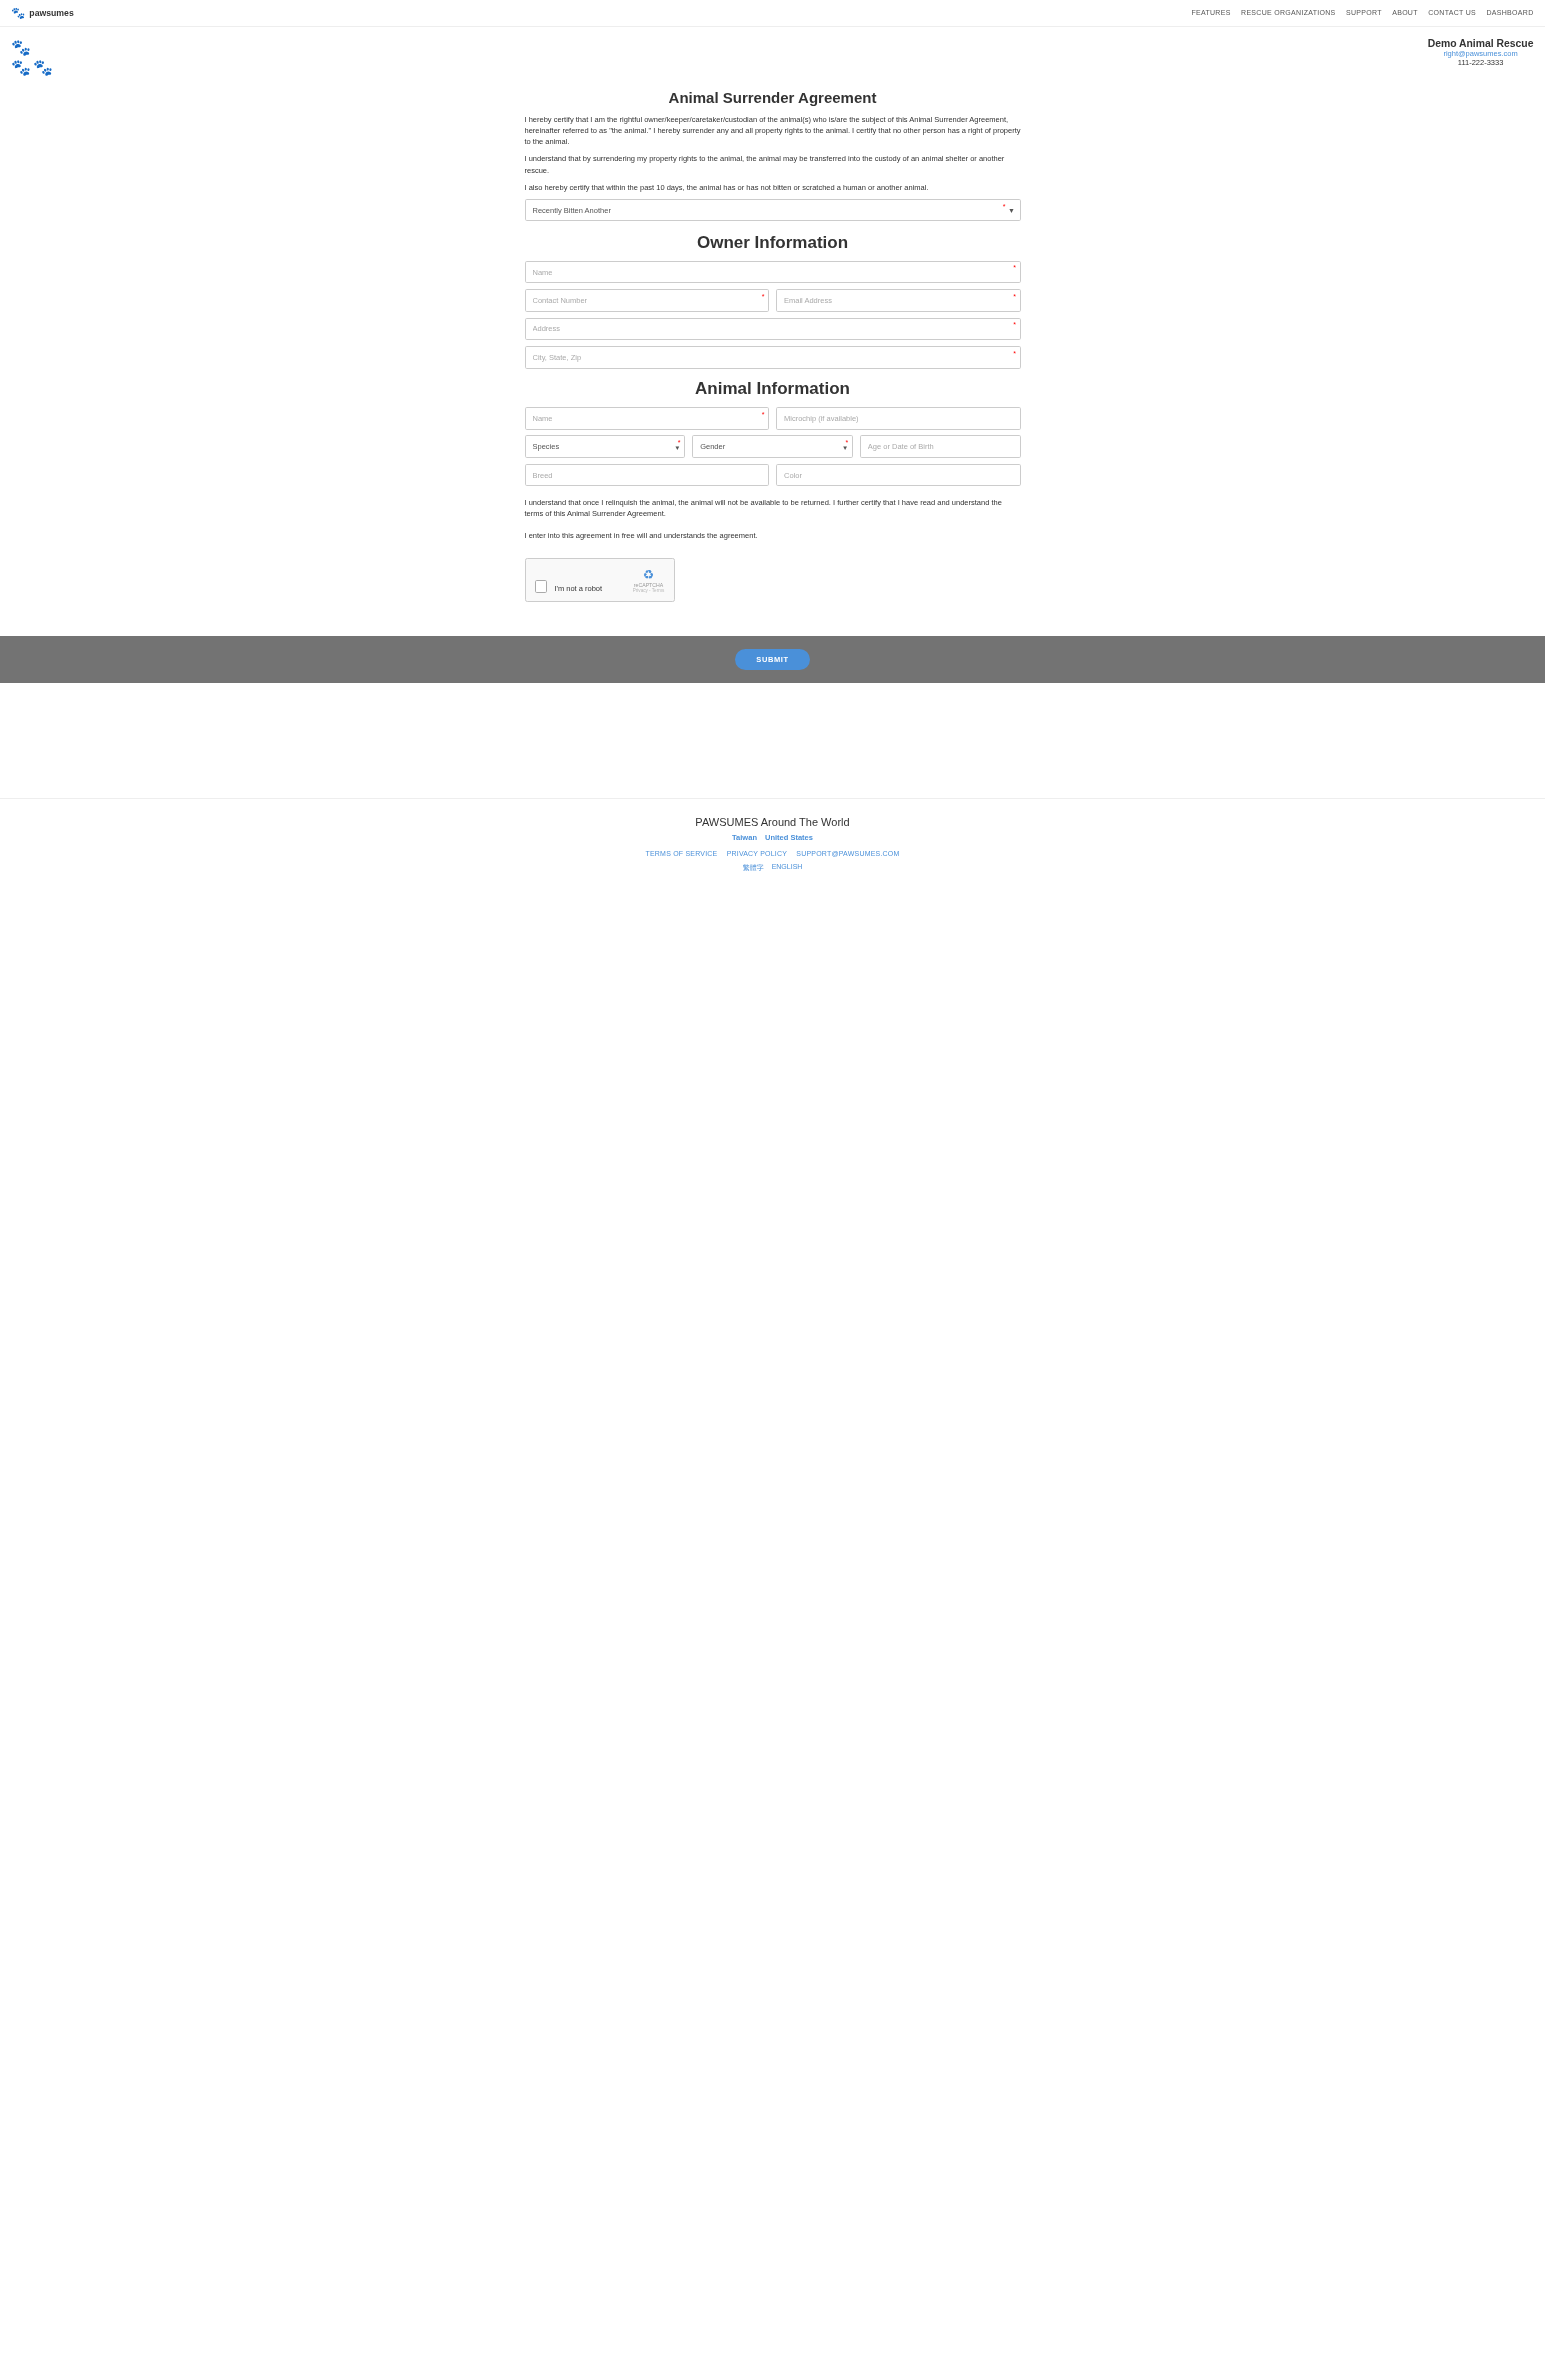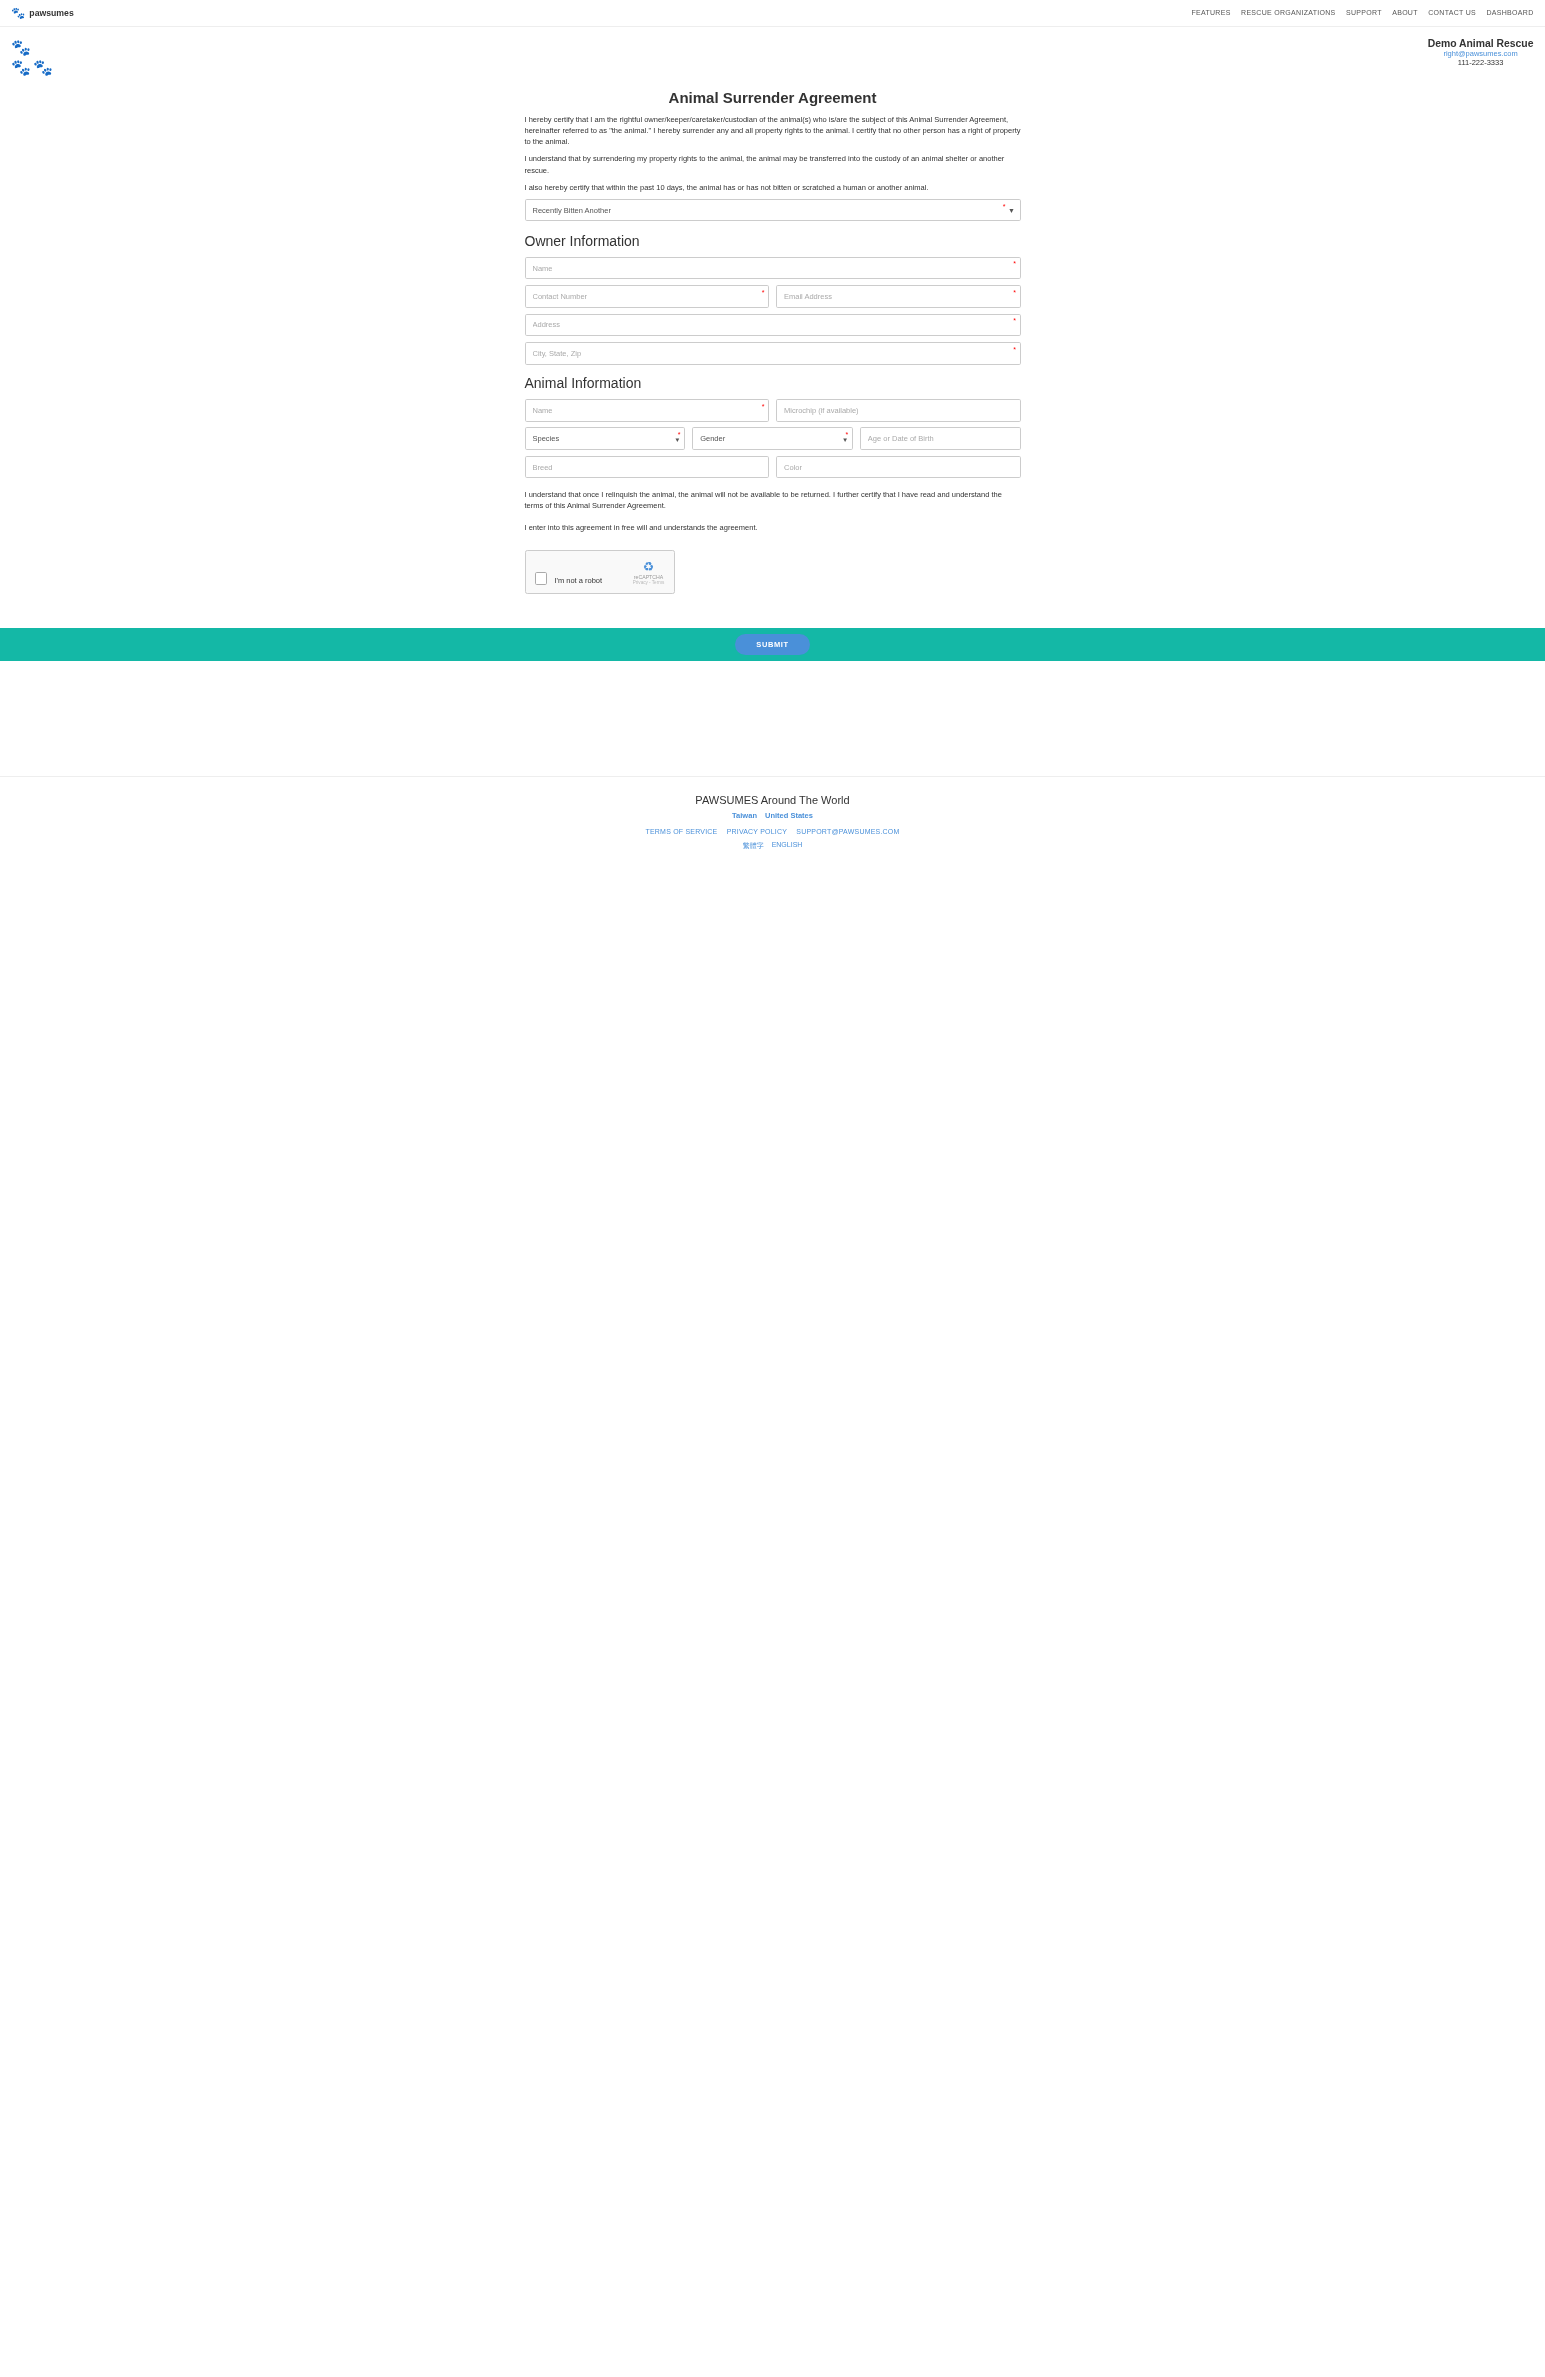--- a/index.html
+++ b/index.html
@@ -49,21 +49,21 @@
     }
     .select-wrapper .required-star {
       position: absolute; top: 3.5px; right: 14px; color: red; font-size: 7px;
     }
     .select-arrow {
       position: absolute; right: 4.6px; top: 50%; transform: translateY(-50%);
       pointer-events: none; font-size: 7px; color: #555;
     }
 
     
-    .section-title { font-size: 14px; font-weight: normal; margin: 10.4px 0 8px; color: #333; }
+    .section-title { font-size: 17px; font-weight: bold; margin: 10.4px 0 8px; color: #333; text-align: center; }
 
     
     .form-row { display: flex; gap: 7px; margin-bottom: 5.8px; }
     .form-group { flex: 1; position: relative; }
     .form-group input, .form-group select {
       width: 100%; padding: 5.8px 7px; border: 0.6px solid #ccc; border-radius: 1.7px;
       font-size: 7.5px; color: #555; outline: none; background: #fff;
     }
     .form-group input::placeholder { color: #aaa; }
     .form-group .req-star {
@@ -105,21 +105,21 @@
       background: #fff; flex-shrink: 0; cursor: pointer;
     }
     .recaptcha-label { font-size: 7.5px; color: #333; }
     .recaptcha-logo { margin-left: auto; text-align: center; }
     .recaptcha-logo .rc-icon { font-size: 12.7px; color: #4a90d9; display: block; }
     .recaptcha-logo .rc-text { font-size: 5.2px; color: #999; display: block; }
     .recaptcha-logo .rc-sub { font-size: 4.6px; color: #bbb; display: block; }
 
     
     .submit-bar {
-      background: #14b8a6; padding: 6px; text-align: center;
+      background: #737373; padding: 13px; text-align: center;
     }
     .submit-btn {
       background: #4a90d9; color: #fff; border: none; border-radius: 11.5px;
       padding: 5.8px 21px; font-size: 7.5px; letter-spacing: 0.6px; cursor: pointer;
       font-weight: bold;
     }
 
     
     .spacer { height: 115px; }
 

